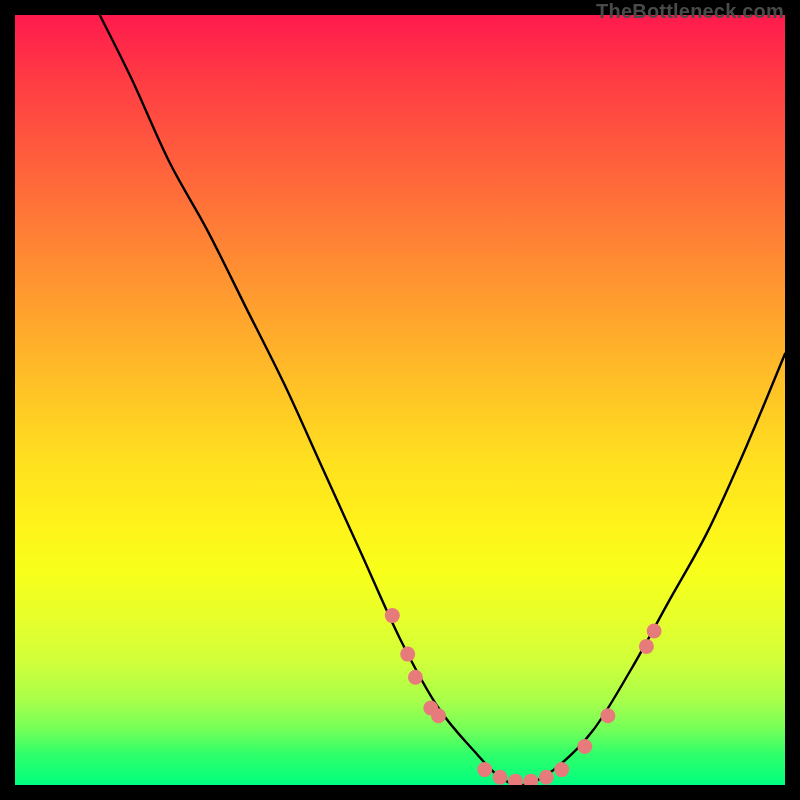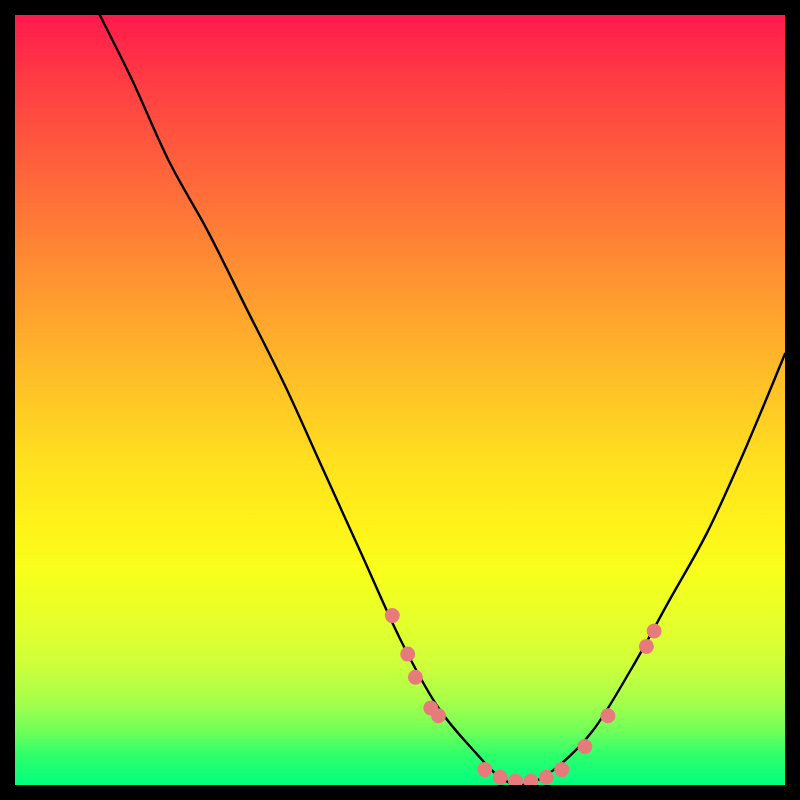--- a/index.html
+++ b/index.html
@@ -85,13 +85,14 @@
           <circle cx="515.9" cy="766.15" r="7.5" fill="#e77b7b" stroke="#d86a6a" stroke-width="0"></circle>
           <circle cx="531.3" cy="762.3" r="7.5" fill="#e77b7b" stroke="#d86a6a" stroke-width="0"></circle>
           <circle cx="546.6999999999999" cy="754.6" r="7.5" fill="#e77b7b" stroke="#d86a6a" stroke-width="0"></circle>
           <circle cx="569.8" cy="731.5" r="7.5" fill="#e77b7b" stroke="#d86a6a" stroke-width="0"></circle>
           <circle cx="592.9" cy="700.7" r="7.5" fill="#e77b7b" stroke="#d86a6a" stroke-width="0"></circle>
           <circle cx="631.4" cy="631.4" r="7.5" fill="#e77b7b" stroke="#d86a6a" stroke-width="0"></circle>
           <circle cx="639.1" cy="616" r="7.5" fill="#e77b7b" stroke="#d86a6a" stroke-width="0"></circle>
         </g>
     </svg>
   </div>
+  <div class="attribution">TheBottleneck.com</div>
 </div>
 
 </body></html>

